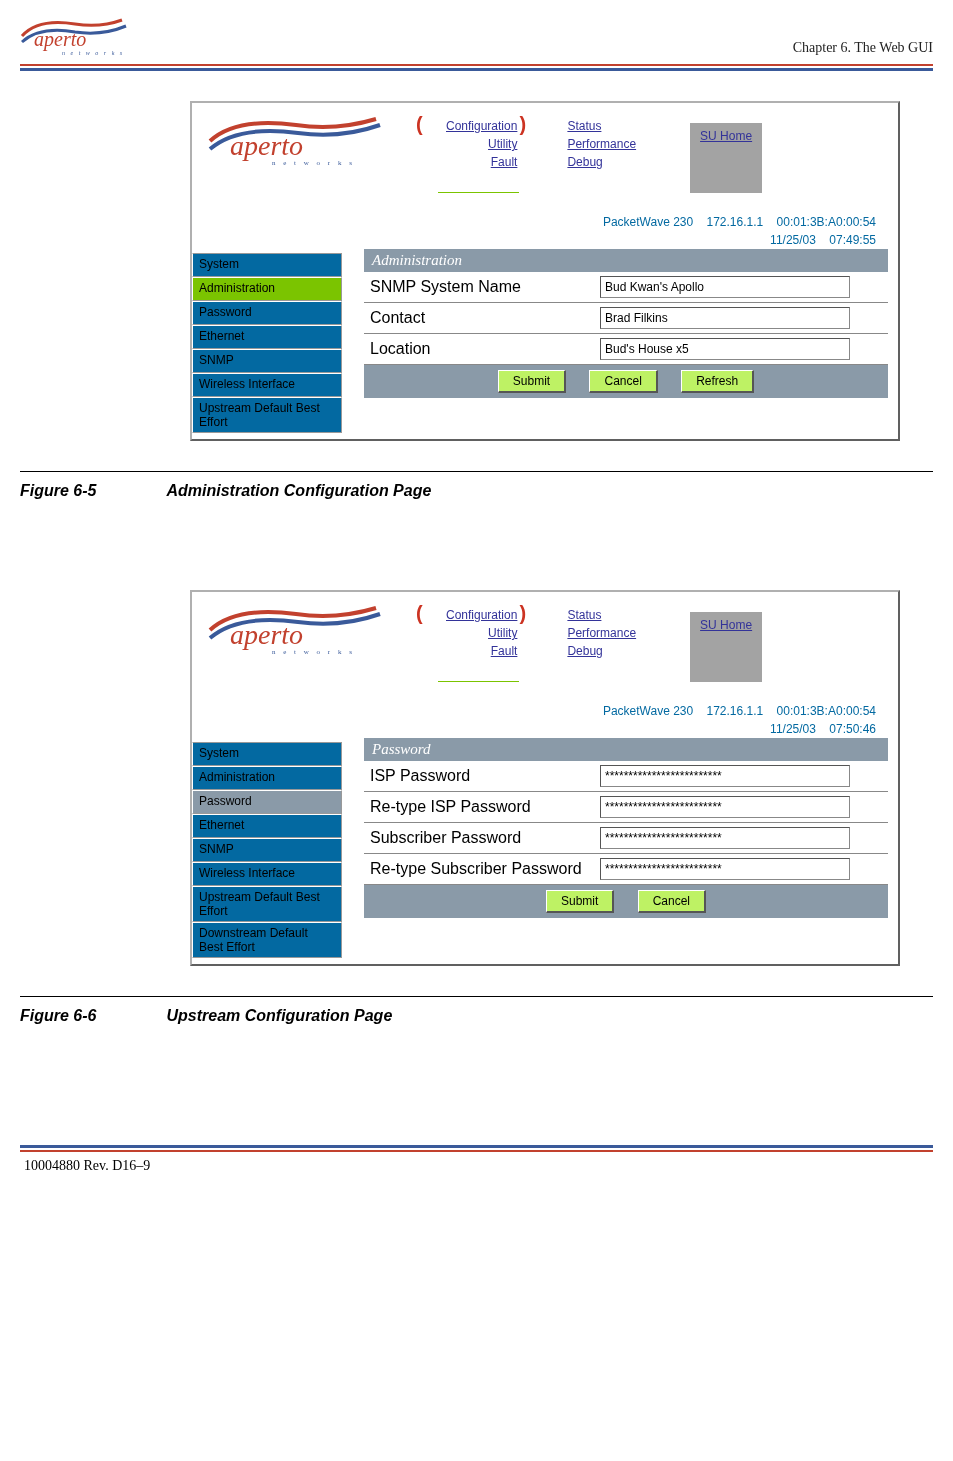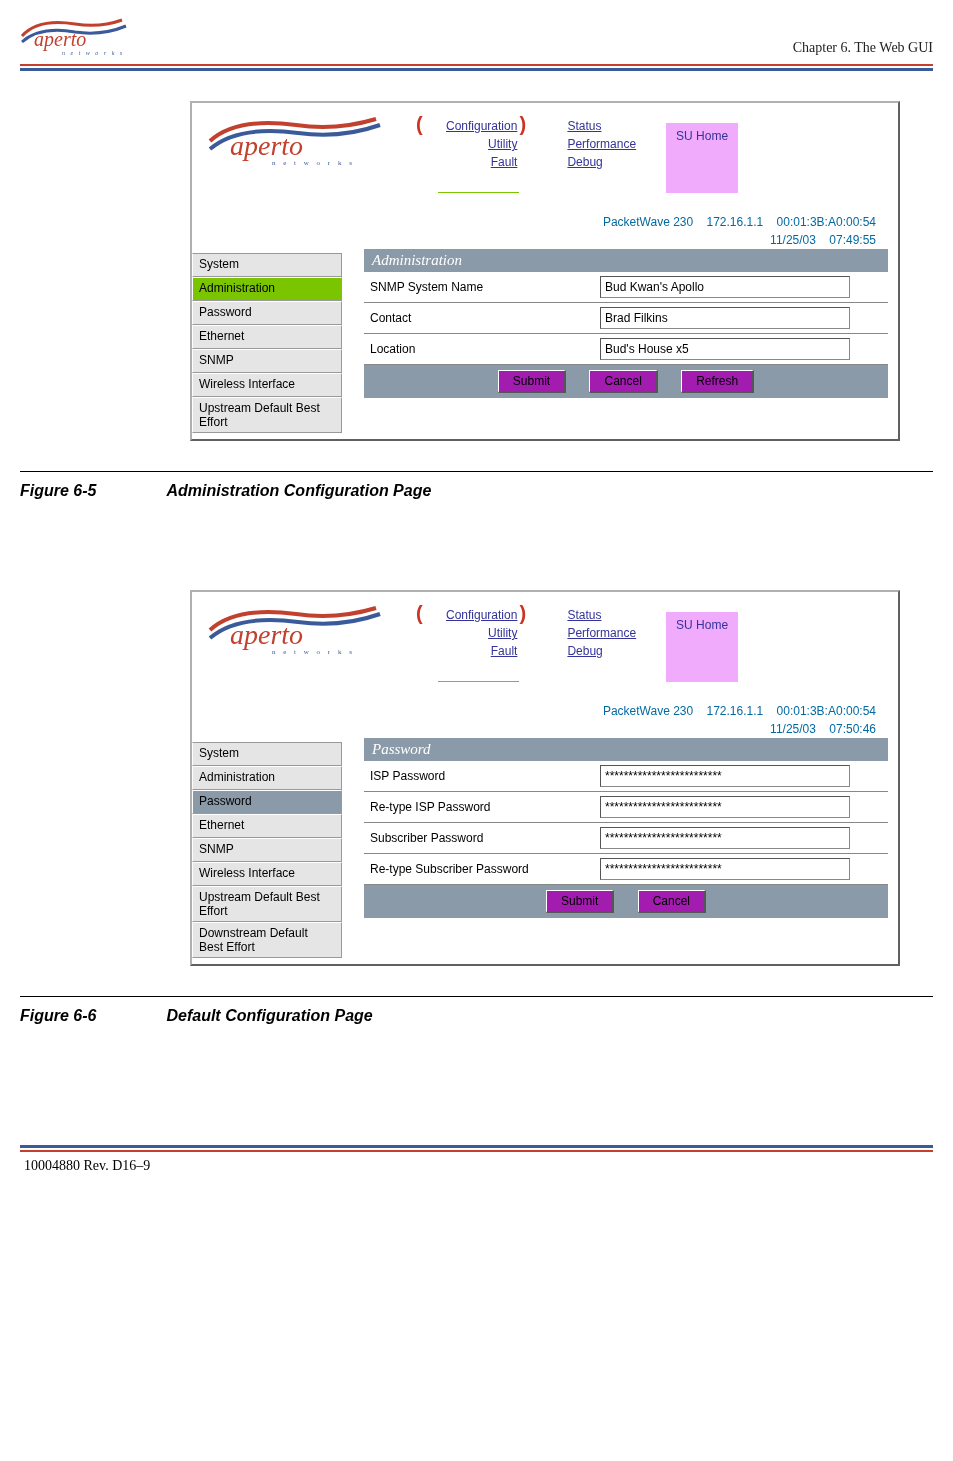--- a/index.html
+++ b/index.html
@@ -100,25 +100,26 @@
     padding-left: 2px;
   }
   .navlink {
     color: #333399;
     text-decoration: underline;
     font-size: 12px;
     line-height: 18px;
   }
   .suhome {
     display: inline-block;
-    background: #f0abfc;
+    background: #a3a3a3;
     color: #333399;
+    text-decoration: underline;
     padding: 6px 10px;
     font-size: 12px;
-    margin-left: 4px;
+    margin-left: 28px;
     margin-top: 6px;
   }
 
   .statusline {
     text-align: right;
     font-size: 12px;
     color: #0369a1;
     padding-right: 22px;
     line-height: 18px;
   }
@@ -128,21 +129,21 @@
     align-items: flex-start;
     padding: 0 10px 6px 0;
   }
   .sidebar {
     width: 150px;
     flex-shrink: 0;
     margin-left: 0;
     padding-top: 4px;
   }
   .side-item {
-    background: #e5e5e5;
+    background: #0369a1;
     border: 1px solid #999;
     border-top: 1px solid #fff;
     border-left: 1px solid #fff;
     padding: 3px 6px;
     font-size: 12px;
     color: #000;
     margin: 0;
     min-height: 16px;
   }
   .side-item.sel-green {
@@ -174,41 +175,41 @@
     border-bottom: 1px solid #888;
     background: #fff;
     padding: 4px 6px;
     height: 22px;
   }
   .form-row:last-of-type {
     border-bottom: none;
   }
   .form-label {
     width: 230px;
-    font-size: 12px;
+    font-size: 16px;
     color: #000;
   }
   .form-input {
     font-family: Liberation Sans, sans-serif;
     font-size: 12px;
     border: 1px solid #888;
     border-top: 1px solid #555;
     border-left: 1px solid #555;
     padding: 2px 4px;
     width: 240px;
     height: 16px;
   }
   .button-bar {
     background: #8a9aa8;
     padding: 5px 0;
     text-align: center;
   }
   .btn {
     display: inline-block;
-    background: #a21caf;
+    background: #bef264;
     border-top: 1px solid #fff;
     border-left: 1px solid #fff;
     border-right: 2px solid #555;
     border-bottom: 2px solid #555;
     font-size: 12px;
     padding: 3px 14px;
     margin: 0 10px;
     cursor: pointer;
   }
 
@@ -432,21 +433,21 @@
             <span class="btn">Submit</span>
             <span class="btn">Cancel</span>
           </div>
         </div>
       </div>
     </div>
   </div>
 
   <hr class="fig-hr">
   <div class="fig-caption" style="padding-bottom:0">
-    <span>Figure 6-6</span><span class="gap"></span><span>Default Configuration Page</span>
+    <span>Figure 6-6</span><span class="gap"></span><span>Upstream Configuration Page</span>
   </div>
 
   <hr class="hr-blue-bottom">
   <hr class="hr-red-bottom">
   <div class="page-footer">
     <span>10004880 Rev. D1</span>
     <span>6–9</span>
   </div>
 
 </div>

